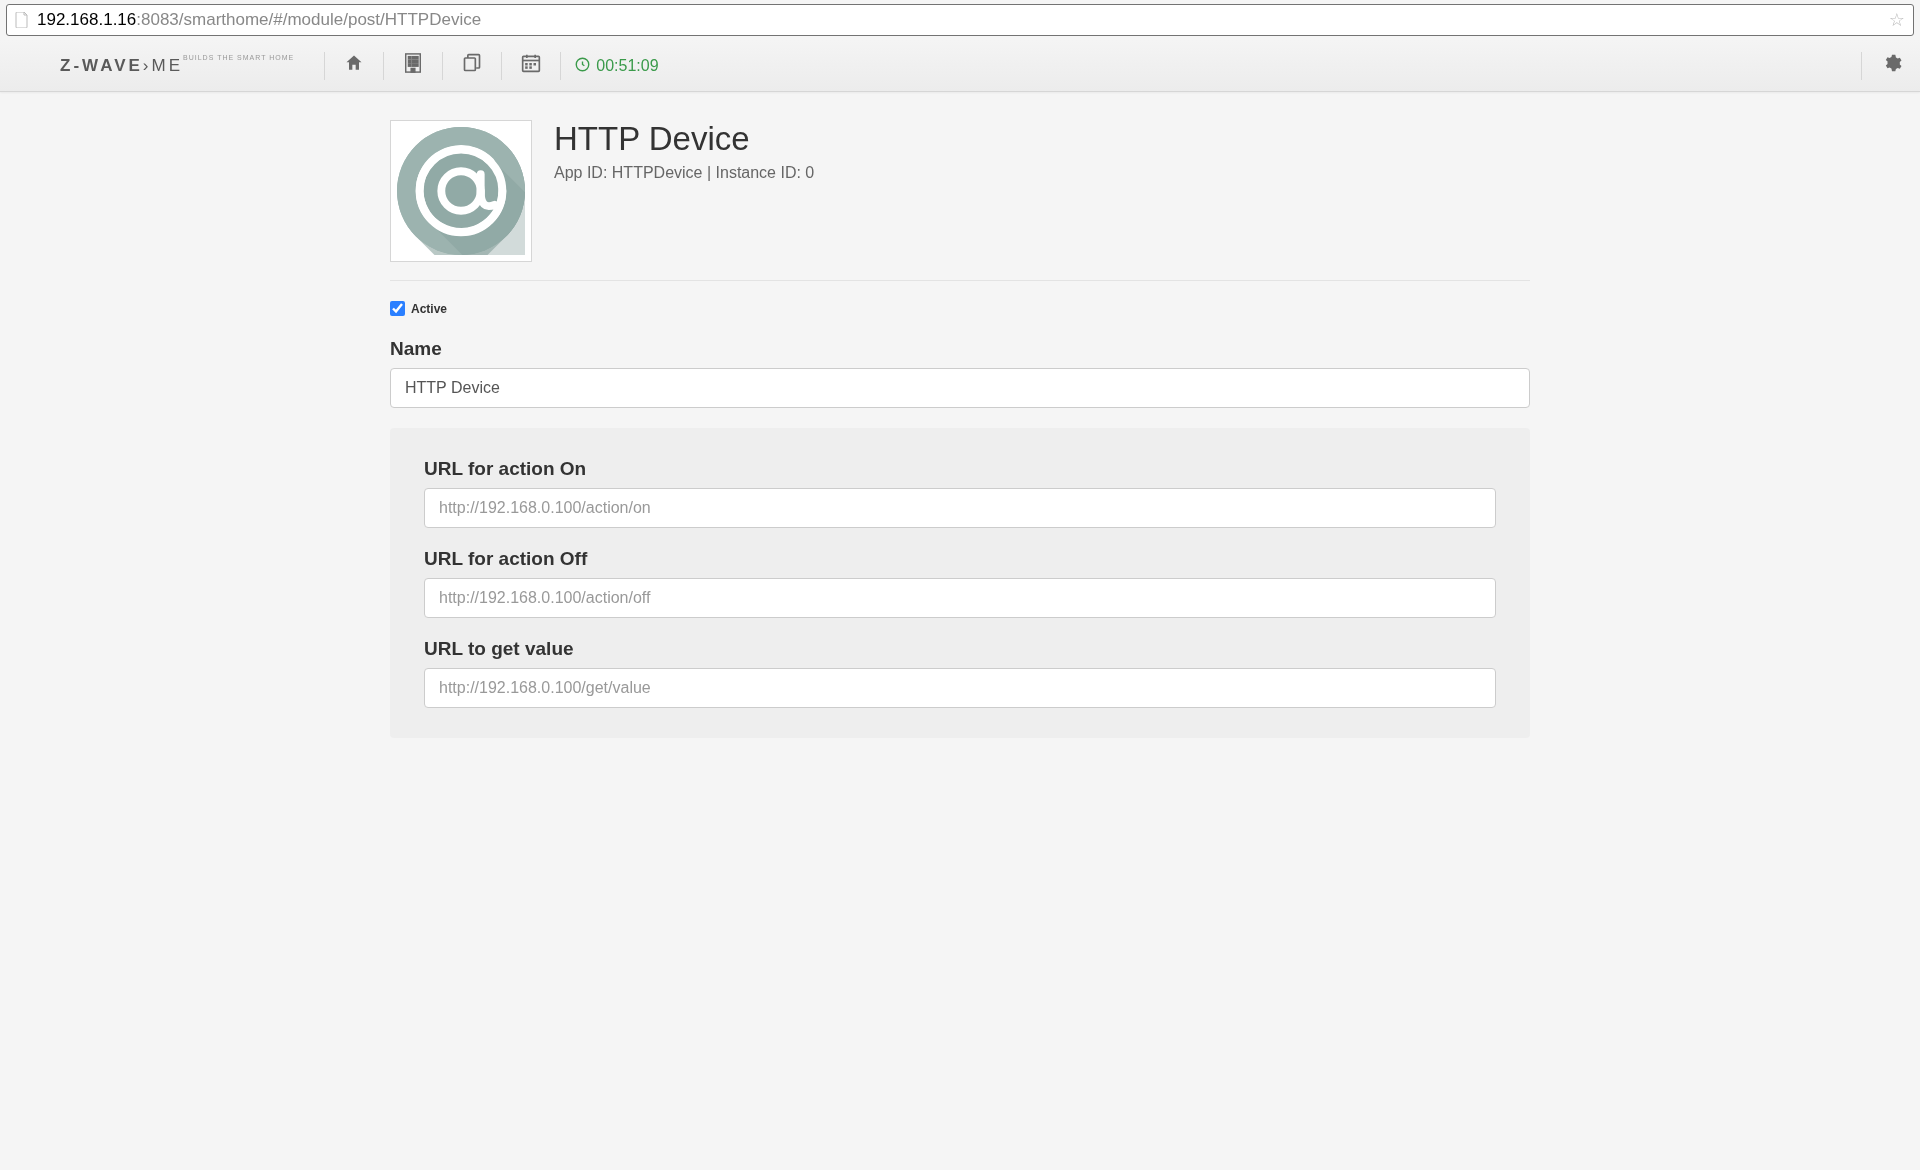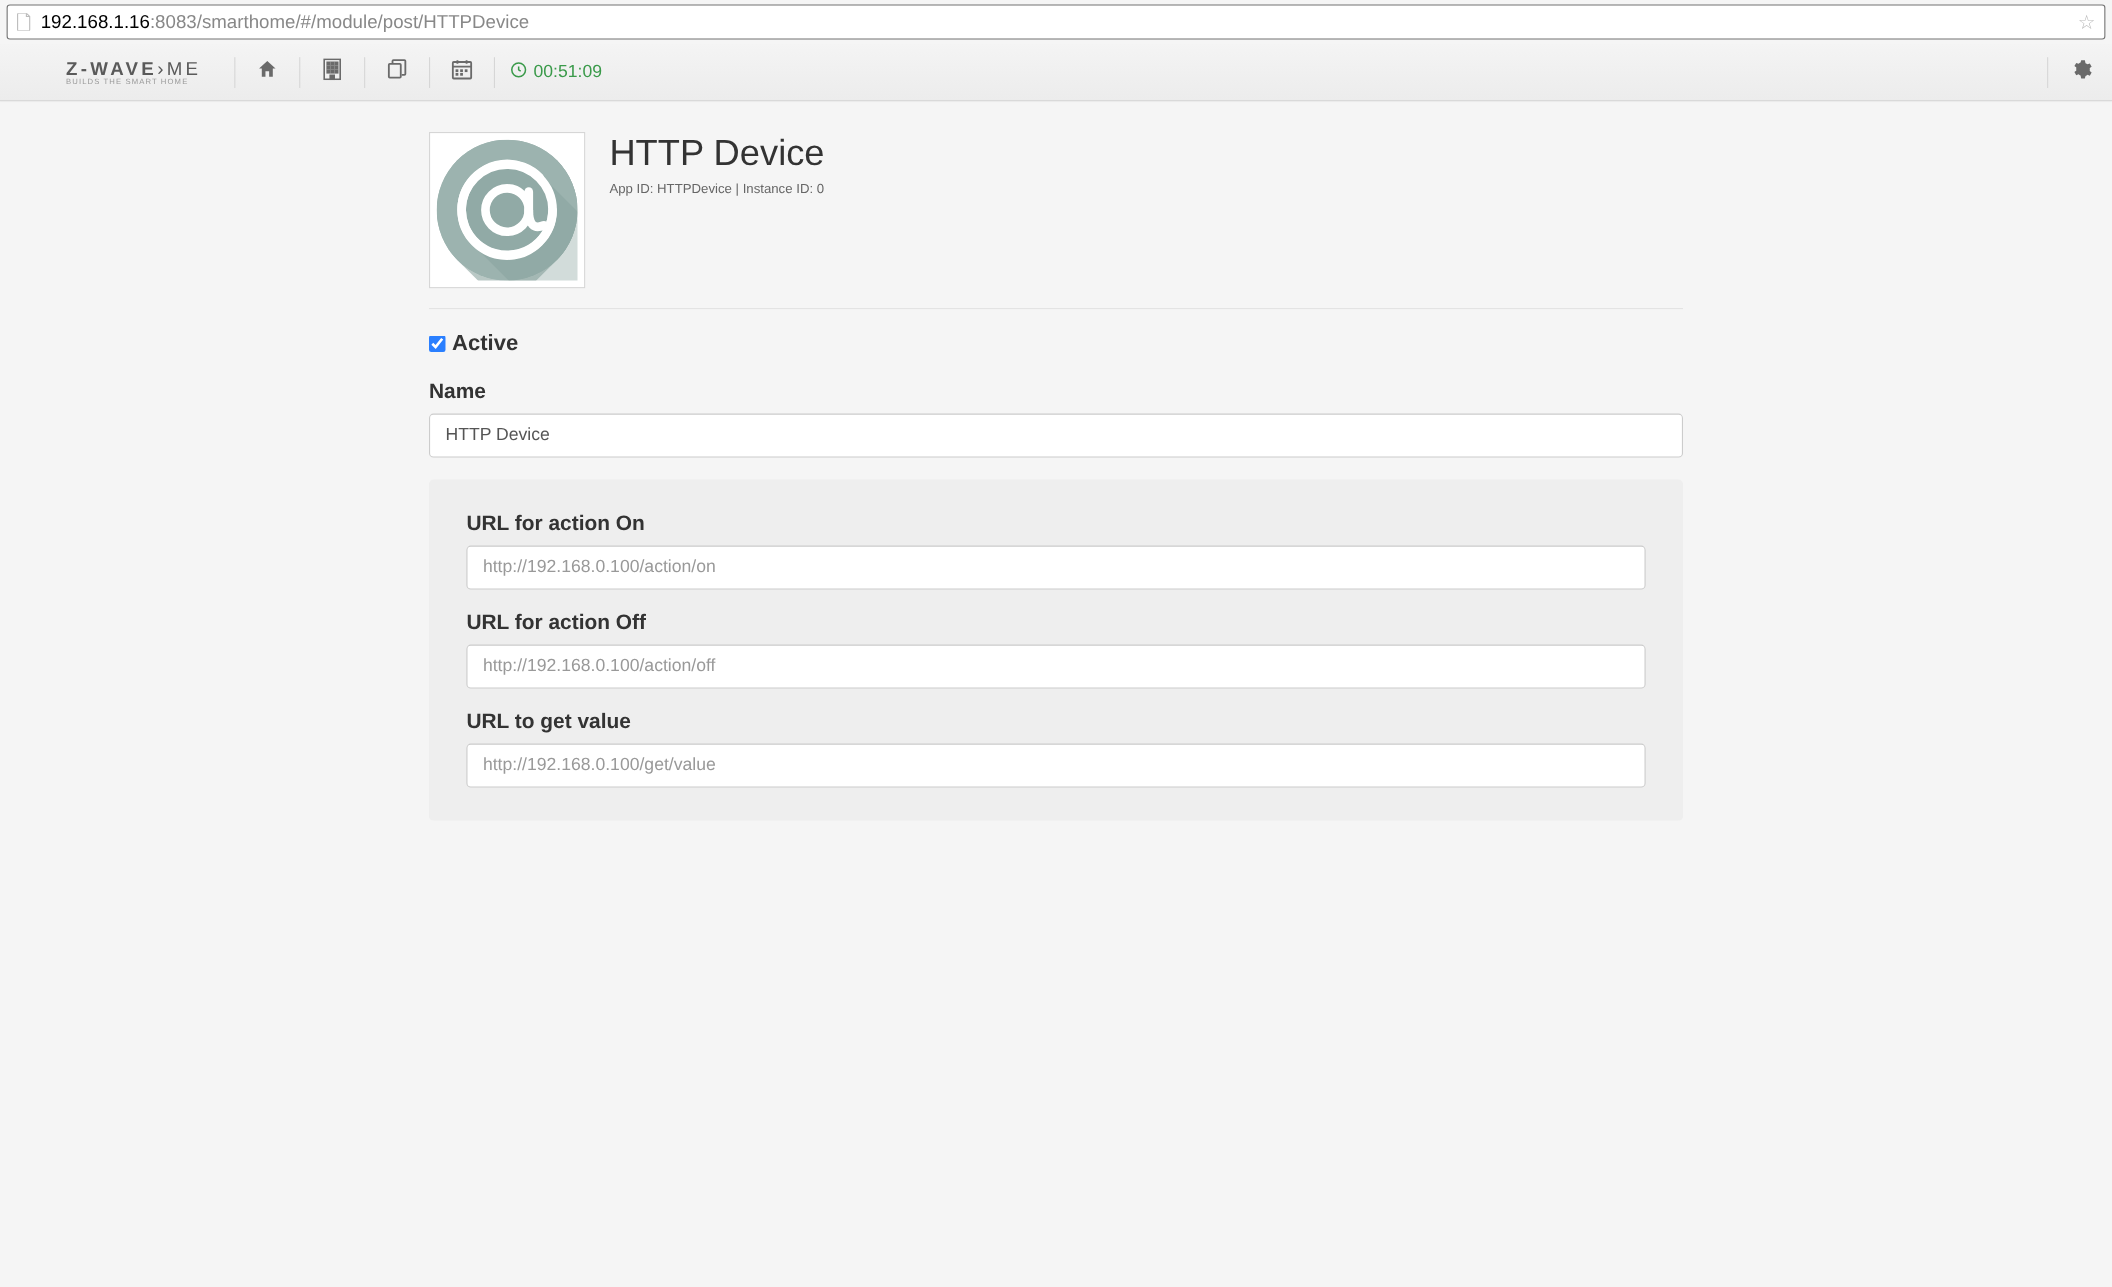--- a/index.html
+++ b/index.html
@@ -42,21 +42,21 @@
       background: linear-gradient(#f4f4f4, #ececec);
       border-bottom: 1px solid #d6d6d6;
       box-shadow: 0 1px 2px rgba(0,0,0,0.05);
       height: 52px;
       display: flex;
       align-items: center;
       padding: 0 12px 0 60px;
     }
     .logo {
       display: flex;
-      flex-direction: column;
+      flex-direction: row;
       justify-content: center;
       margin-right: 16px;
       color: #5a5a5a;
     }
     .logo .main { font-size: 17px; letter-spacing: 3px; font-weight: 400; }
     .logo .main b { font-weight: 600; }
     .logo .sub { font-size: 7px; letter-spacing: 1px; color: #999; margin-top: -2px; }
     .vdiv {
       width: 1px;
       height: 28px;
@@ -104,35 +104,35 @@
     .module-icon {
       width: 100%; height: 100%;
     }
     .module-title h1 {
       font-size: 33px;
       font-weight: 500;
       color: #333;
       margin-bottom: 6px;
     }
     .module-title .meta {
-      font-size: 12px;
+      font-size: 16px;
       color: #666;
     }
 
     .active-row {
       display: flex;
       align-items: center;
       gap: 6px;
       margin-bottom: 22px;
     }
     .active-row input[type=checkbox] {
       width: 15px; height: 15px;
       accent-color: #2a7fff;
     }
-    .active-row label { font-weight: 600; font-size: 20px; }
+    .active-row label { font-weight: 600; font-size: 12px; }
 
     .field-label {
       font-weight: 600;
       font-size: 19px;
       margin-bottom: 8px;
       display: block;
       color: #333;
     }
     .text-input, .select-input {
       width: 100%;

